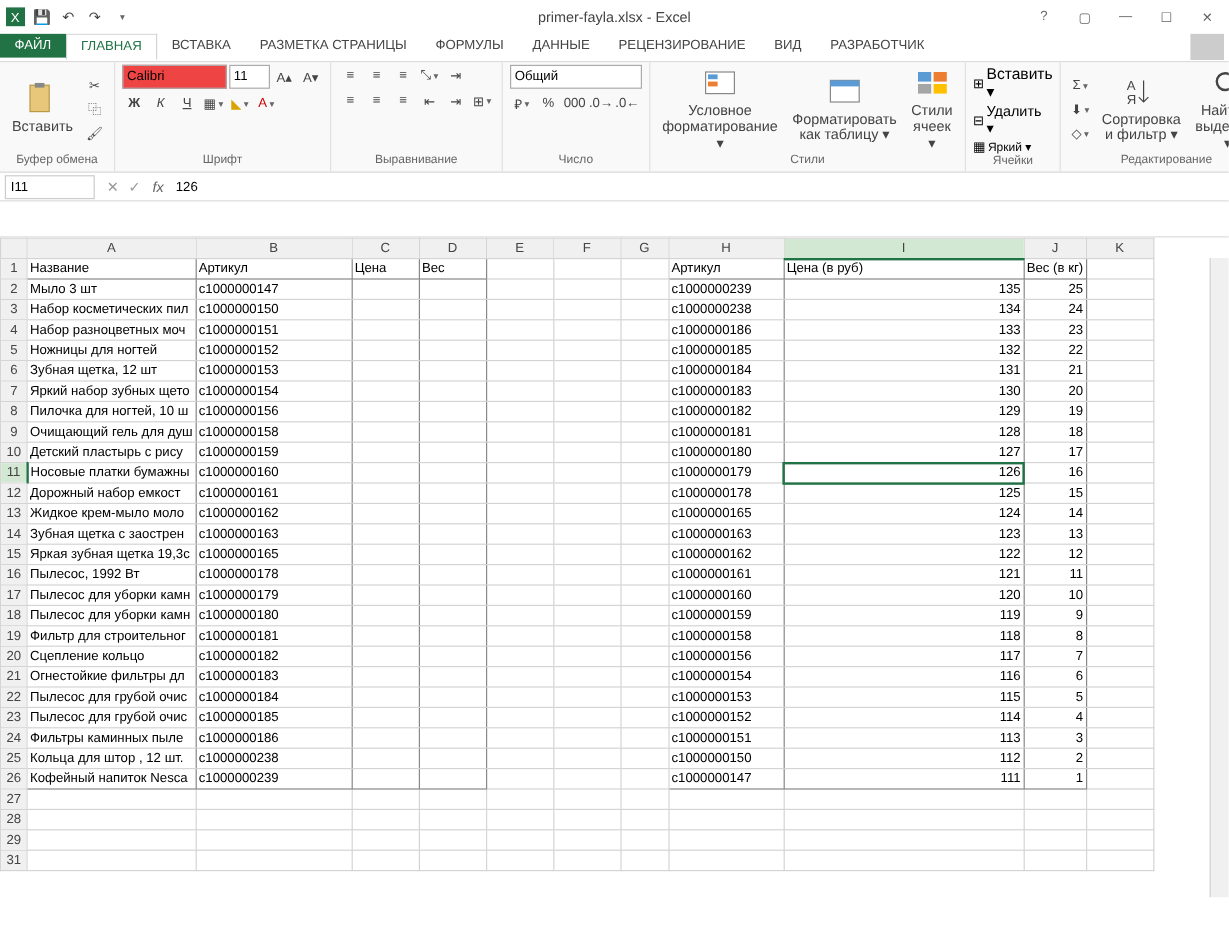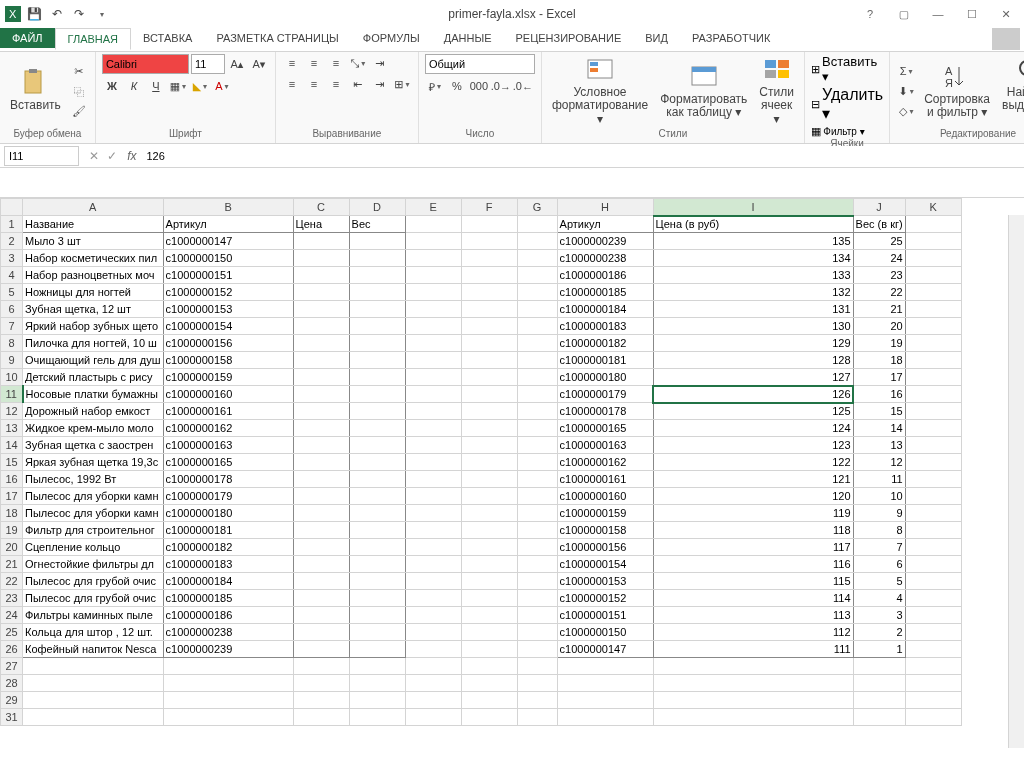--- a/index.html
+++ b/index.html
@@ -214,25 +214,25 @@
   </div>
 
   <div class="group">
     <div class="group-content" style="flex-direction:column;align-items:start;gap:2px">
       <div class="font-row">
           <span style="font-size:11px">⊞</span>
           <span style="font-size:13px">Вставить ▾</span>
         </div>
       <div class="font-row">
           <span style="font-size:11px">⊟</span>
-          <span style="font-size:16px">Удалить ▾</span>
+          <span style="font-size:12px">Удалить ▾</span>
         </div>
       <div class="font-row">
           <span style="font-size:11px">▦</span>
-          <span style="font-size:10px">Фильтр ▾</span>
+          <span style="font-size:10px">Яркий ▾</span>
         </div>
     </div>
     <div class="group-label">Ячейки</div>
   </div>
 
   <div class="group">
     <div class="group-content">
       <div class="small-col">
         <div class="small-btn caret">Σ</div>
         <div class="small-btn caret">⬇</div>

